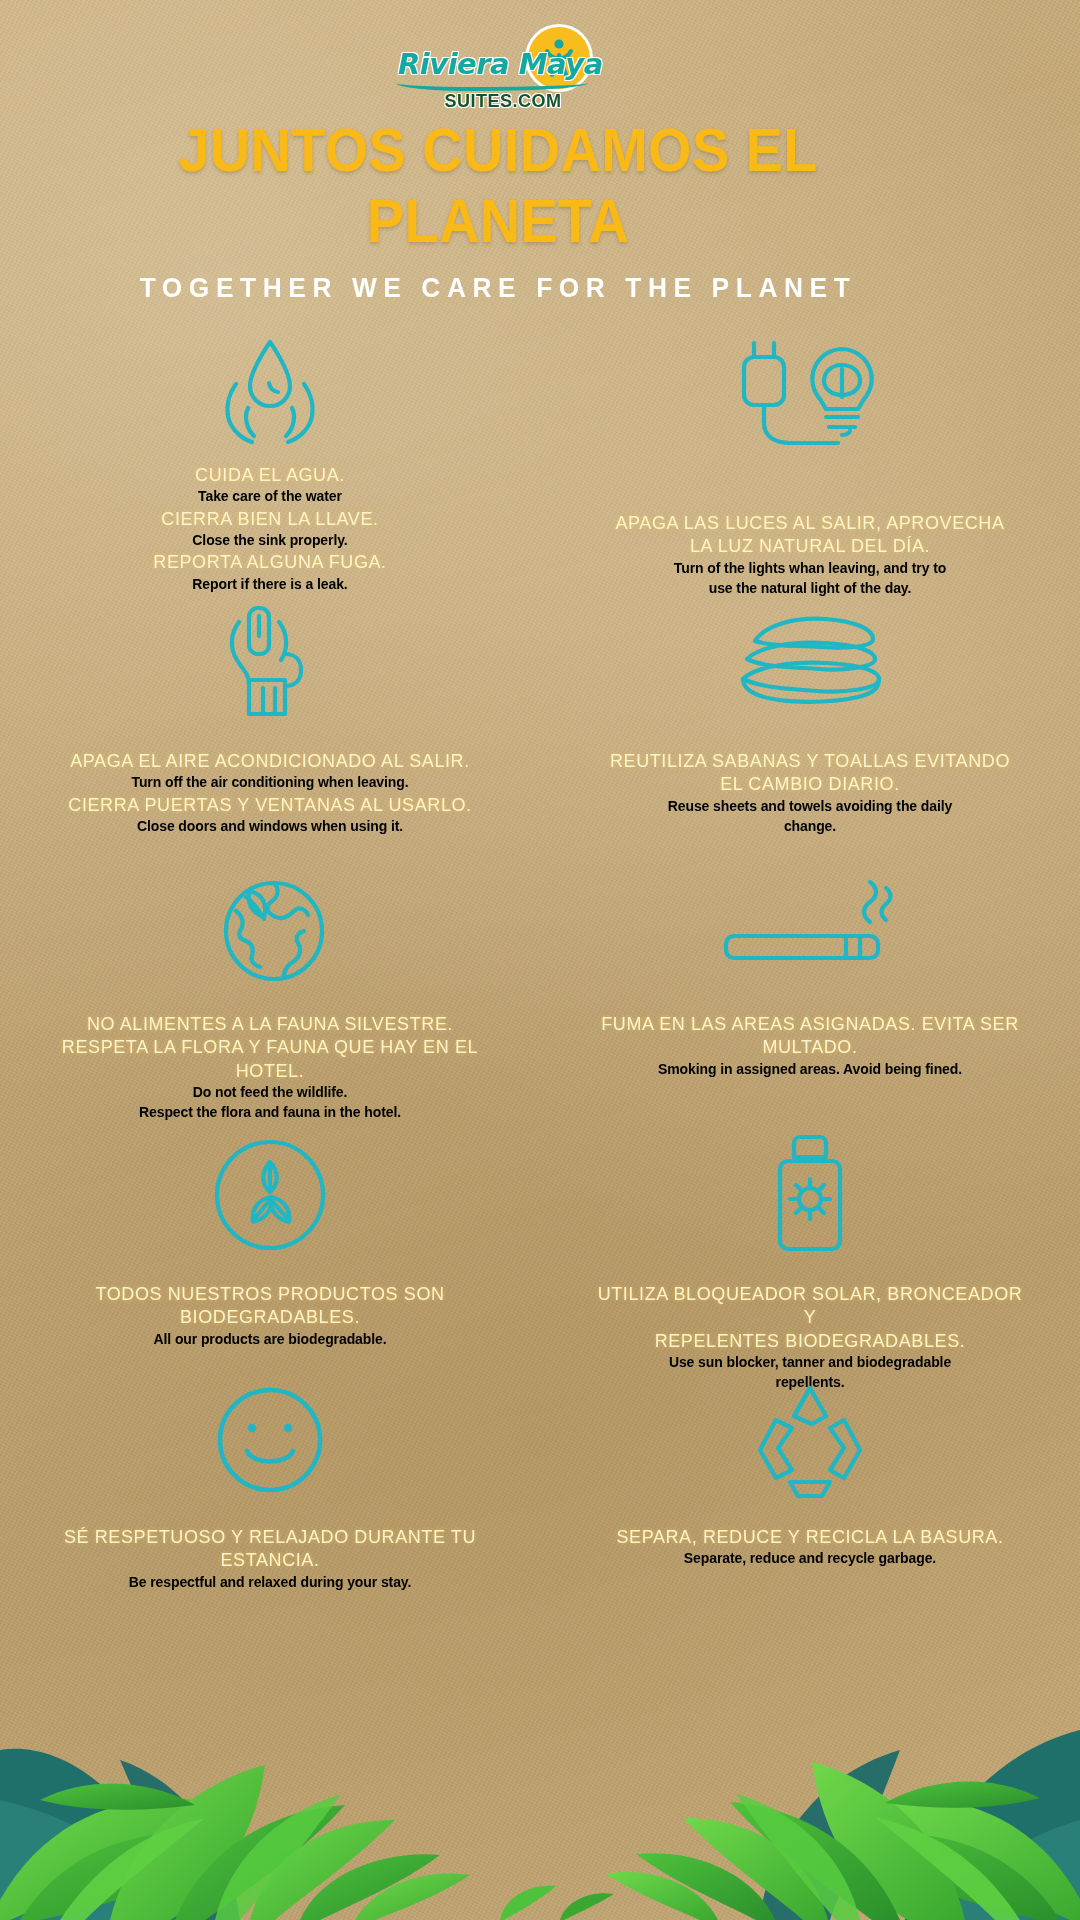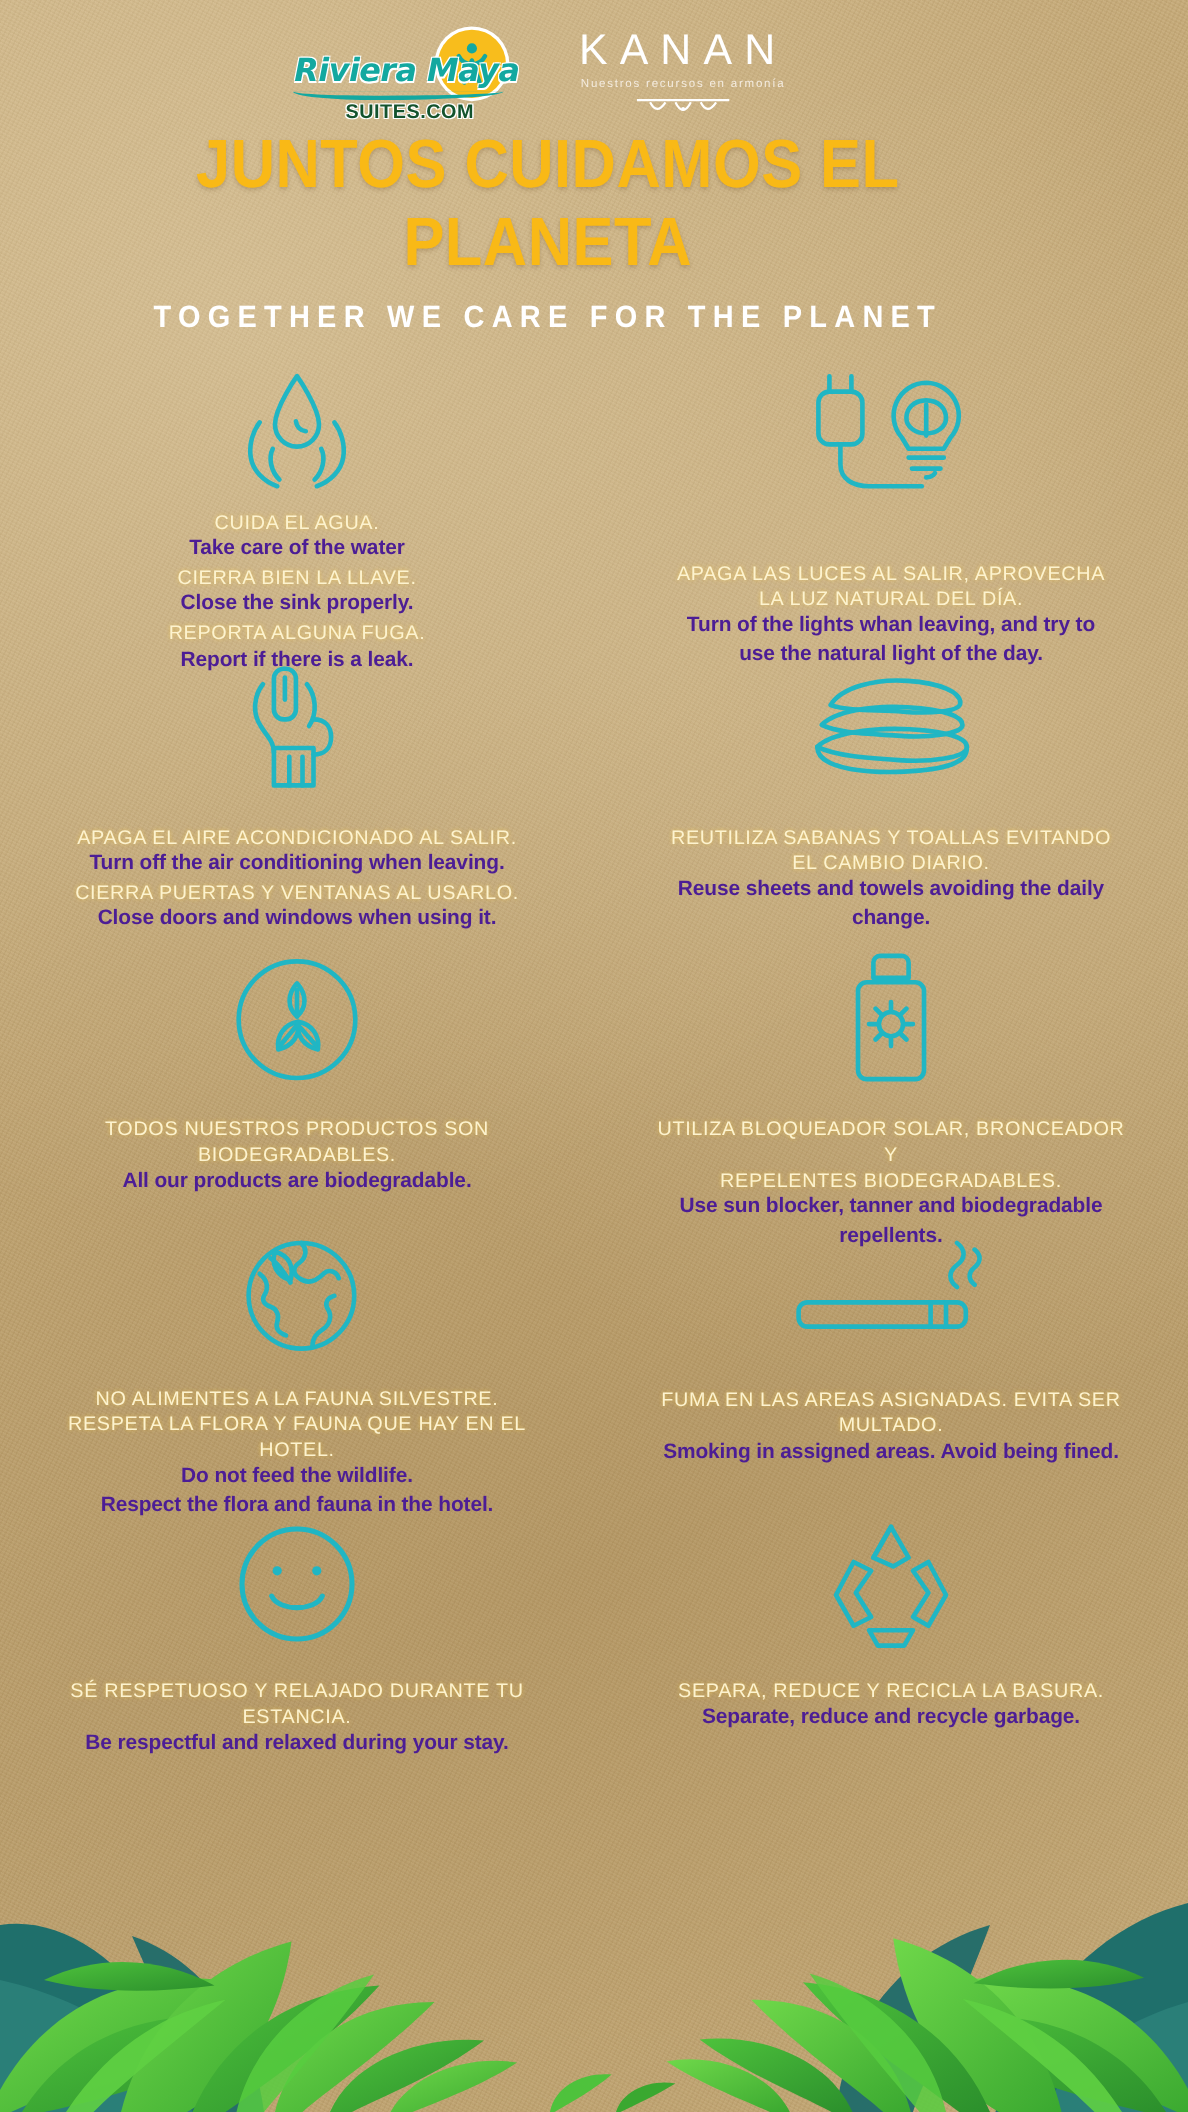--- a/index.html
+++ b/index.html
@@ -96,22 +96,22 @@
   .txt{ width:430px; text-align:center; }
   .es{
     color:#fdf3cf;
     font-size:18px;
     letter-spacing:0.6px;
     line-height:1.30;
     font-weight:400;
     text-shadow:0 0 4px rgba(255,210,70,0.55);
   }
   .en{
-    color:#4c1d95;
-    font-size:19px;
+    color:#000000;
+    font-size:14px;
     font-weight:700;
     line-height:1.30;
     letter-spacing:-0.1px;
     margin-bottom:2px;
   }
   .en:last-child{ margin-bottom:0; }
 
   
   .r1 .cell:first-child .icon-box{ height:118px; }
   .r1 .cell:first-child .txt{ margin-top:12px; }
@@ -152,33 +152,20 @@
       <svg class="rms-person" viewBox="0 0 30 42">
         <circle cx="15" cy="7" r="4.6" fill="#13a8a0"></circle>
         <path d="M3 14 C8 24, 22 24, 27 14" stroke="#13a8a0" stroke-width="4" fill="none" stroke-linecap="round"></path>
         <path d="M15 18 L8 38 M15 18 L22 38" stroke="#13a8a0" stroke-width="4" fill="none" stroke-linecap="round"></path>
       </svg>
       <div class="rms-word">Riviera Maya</div>
       <div class="rms-swoosh"></div>
       <div class="rms-sub">SUITES.COM</div>
     </div>
 
-    <div class="kanan-logo">
-      <div class="kanan-word">KANAN</div>
-      <div class="kanan-tag">Nuestros recursos en armonía</div>
-      <div class="kanan-orn">
-        <svg width="100" height="22" viewBox="0 0 100 22">
-          <path d="M8 4 h84" stroke="#fff" stroke-width="2"></path>
-          <path d="M20 6 q6 12 14 0" stroke="#fff" stroke-width="2" fill="none"></path>
-          <path d="M43 6 q7 14 14 0" stroke="#fff" stroke-width="2" fill="none"></path>
-          <path d="M66 6 q6 12 14 0" stroke="#fff" stroke-width="2" fill="none"></path>
-          <circle cx="50" cy="12" r="1.8" fill="#fff"></circle>
-        </svg>
-      </div>
-    </div>
   </div>
 
   <div class="title">JUNTOS CUIDAMOS EL PLANETA</div>
   <div class="subtitle">TOGETHER WE CARE FOR THE PLANET</div>
 
   <div class="grid">
 
     <div class="row r1">
       <div class="cell">
         <div class="icon-box">
@@ -266,20 +253,62 @@
         </div>
         <div class="txt">
           <div class="es">REUTILIZA SABANAS Y TOALLAS EVITANDO</div>
           <div class="es">EL CAMBIO DIARIO.</div>
           <div class="en">Reuse sheets and towels avoiding the daily</div>
           <div class="en">change.</div>
         </div>
       </div>
     </div>
 
+    <div class="row r4">
+      <div class="cell">
+        <div class="icon-box">
+          <svg class="icon" width="128" height="124" viewBox="0 0 128 124">
+            <g fill="none" stroke="#20b6c4" stroke-width="4.2" stroke-linecap="round" stroke-linejoin="round">
+              <circle cx="68" cy="66" r="48"></circle>
+              <path d="M44 26 c-4 12 2 22 14 26 c4 -13 -2 -23 -14 -26 Z"></path>
+              <path d="M58 54 C52 44, 46 36, 40 32"></path>
+              <path d="M30 46 c8 6 8 14 4 20 c-2 4 0 8 6 10 c6 2 8 8 6 14 c-2 6 2 10 8 12"></path>
+              <path d="M68 18 c6 6 4 14 -2 18 c-6 4 -6 10 0 14 c8 6 16 2 22 -4 c5 -5 12 -2 14 4"></path>
+              <path d="M78 112 c0 -8 4 -12 10 -16 c6 -4 8 -12 4 -18 c-3 -5 -1 -10 6 -12"></path>
+            </g>
+          </svg>
+        </div>
+        <div class="txt">
+          <div class="es">NO ALIMENTES A LA FAUNA SILVESTRE.</div>
+          <div class="es">RESPETA LA FLORA Y FAUNA QUE HAY EN EL</div>
+          <div class="es">HOTEL.</div>
+          <div class="en">Do not feed the wildlife.</div>
+          <div class="en">Respect the flora and fauna in the hotel.</div>
+        </div>
+      </div>
+
+      <div class="cell">
+        <div class="icon-box">
+          <svg class="icon" width="180" height="110" viewBox="0 0 180 110">
+            <g fill="none" stroke="#20b6c4" stroke-width="4.2" stroke-linecap="round" stroke-linejoin="round">
+              <path d="M14 64 h136 a8 8 0 0 1 8 8 v6 a8 8 0 0 1 -8 8 H14 a8 8 0 0 1 -8 -8 v-6 a8 8 0 0 1 8 -8 Z"></path>
+              <path d="M126 64 v22 M140 64 v22"></path>
+              <path d="M150 10 c8 6 8 14 0 20 c-8 6 -8 14 0 20"></path>
+              <path d="M166 16 c6 5 6 11 0 16 c-6 5 -6 11 0 16"></path>
+            </g>
+          </svg>
+        </div>
+        <div class="txt">
+          <div class="es">FUMA EN LAS AREAS ASIGNADAS. EVITA SER</div>
+          <div class="es">MULTADO.</div>
+          <div class="en">Smoking in assigned areas. Avoid being fined.</div>
+        </div>
+      </div>
+    </div>
+
     <div class="row r3">
       <div class="cell">
         <div class="icon-box">
           <svg class="icon" width="122" height="122" viewBox="0 0 122 122">
             <g fill="none" stroke="#20b6c4" stroke-width="4.2" stroke-linecap="round" stroke-linejoin="round">
               <circle cx="61" cy="61" r="53"></circle>
               <path d="M61 28 c-9 10 -9 22 0 30 c9 -8 9 -20 0 -30 Z"></path>
               <path d="M61 58 V34"></path>
               <path d="M44 88 c13 -3 20 -13 18 -25 c-12 2 -20 12 -18 25 Z"></path>
               <path d="M61 66 L46 84"></path>
@@ -305,62 +334,20 @@
               <path d="M46 48 v7 M46 81 v7 M26 68 h7 M59 68 h7
                        M32 54 l5 5 M55 77 l5 5 M60 54 l-5 5 M37 77 l-5 5"></path>
             </g>
           </svg>
         </div>
         <div class="txt">
           <div class="es">UTILIZA BLOQUEADOR SOLAR, BRONCEADOR Y</div>
           <div class="es">REPELENTES BIODEGRADABLES.</div>
           <div class="en">Use sun blocker, tanner and biodegradable</div>
           <div class="en">repellents.</div>
-        </div>
-      </div>
-    </div>
-
-    <div class="row r4">
-      <div class="cell">
-        <div class="icon-box">
-          <svg class="icon" width="128" height="124" viewBox="0 0 128 124">
-            <g fill="none" stroke="#20b6c4" stroke-width="4.2" stroke-linecap="round" stroke-linejoin="round">
-              <circle cx="68" cy="66" r="48"></circle>
-              <path d="M44 26 c-4 12 2 22 14 26 c4 -13 -2 -23 -14 -26 Z"></path>
-              <path d="M58 54 C52 44, 46 36, 40 32"></path>
-              <path d="M30 46 c8 6 8 14 4 20 c-2 4 0 8 6 10 c6 2 8 8 6 14 c-2 6 2 10 8 12"></path>
-              <path d="M68 18 c6 6 4 14 -2 18 c-6 4 -6 10 0 14 c8 6 16 2 22 -4 c5 -5 12 -2 14 4"></path>
-              <path d="M78 112 c0 -8 4 -12 10 -16 c6 -4 8 -12 4 -18 c-3 -5 -1 -10 6 -12"></path>
-            </g>
-          </svg>
-        </div>
-        <div class="txt">
-          <div class="es">NO ALIMENTES A LA FAUNA SILVESTRE.</div>
-          <div class="es">RESPETA LA FLORA Y FAUNA QUE HAY EN EL</div>
-          <div class="es">HOTEL.</div>
-          <div class="en">Do not feed the wildlife.</div>
-          <div class="en">Respect the flora and fauna in the hotel.</div>
-        </div>
-      </div>
-
-      <div class="cell">
-        <div class="icon-box">
-          <svg class="icon" width="180" height="110" viewBox="0 0 180 110">
-            <g fill="none" stroke="#20b6c4" stroke-width="4.2" stroke-linecap="round" stroke-linejoin="round">
-              <path d="M14 64 h136 a8 8 0 0 1 8 8 v6 a8 8 0 0 1 -8 8 H14 a8 8 0 0 1 -8 -8 v-6 a8 8 0 0 1 8 -8 Z"></path>
-              <path d="M126 64 v22 M140 64 v22"></path>
-              <path d="M150 10 c8 6 8 14 0 20 c-8 6 -8 14 0 20"></path>
-              <path d="M166 16 c6 5 6 11 0 16 c-6 5 -6 11 0 16"></path>
-            </g>
-          </svg>
-        </div>
-        <div class="txt">
-          <div class="es">FUMA EN LAS AREAS ASIGNADAS. EVITA SER</div>
-          <div class="es">MULTADO.</div>
-          <div class="en">Smoking in assigned areas. Avoid being fined.</div>
         </div>
       </div>
     </div>
 
     <div class="row r5">
       <div class="cell">
         <div class="icon-box">
           <svg class="icon" width="118" height="118" viewBox="0 0 118 118">
             <g fill="none" stroke="#20b6c4" stroke-width="4.6" stroke-linecap="round" stroke-linejoin="round">
               <circle cx="59" cy="59" r="50"></circle>

